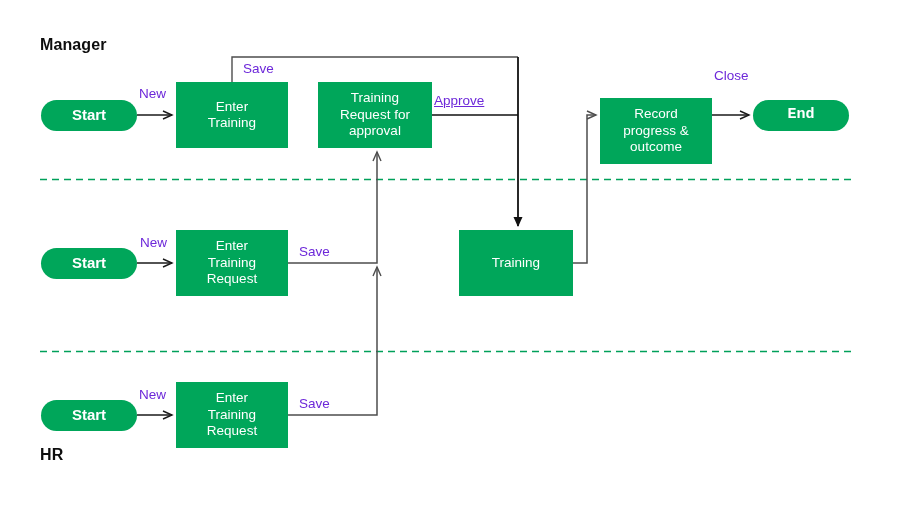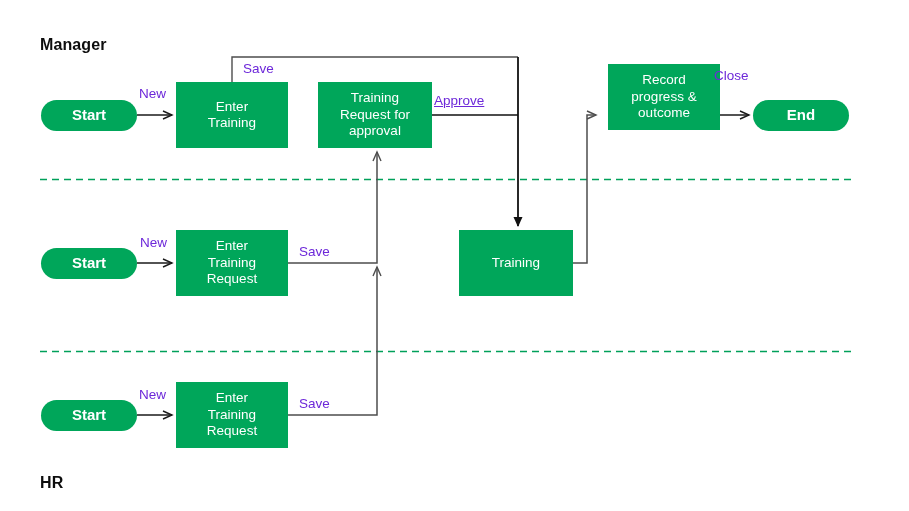--- a/index.html
+++ b/index.html
@@ -96,31 +96,31 @@
     <line x1="137" y1="263" x2="172" y2="263" stroke="#1a1a1a" stroke-width="1.4" marker-end="url(#ah-open)"></line>
 
     <path d="M288,263 L377,263 L377,152" fill="none" stroke="#4d4d4d" stroke-width="1.5" marker-end="url(#ah-open-up)"></path>
 
     <line x1="137" y1="415" x2="172" y2="415" stroke="#1a1a1a" stroke-width="1.4" marker-end="url(#ah-open)"></line>
 
     <path d="M288,415 L377,415 L377,267" fill="none" stroke="#4d4d4d" stroke-width="1.5" marker-end="url(#ah-open-up)"></path>
   </svg>
 
   <div class="lane-title" style="left:40px; top:36px;">Manager</div>
-  <div class="lane-title" style="left:40px; top:474px;">HR</div>
+  <div class="lane-title" style="left:40px; top:446px;">HR</div>
 
   <div class="node terminator" style="left:41px; top:100px; width:96px; height:31px;">Start</div>
 
   <div class="node process" style="left:176px; top:82px; width:112px; height:66px;">Enter<br>Training</div>
 
   <div class="node process" style="left:318px; top:82px; width:114px; height:66px;">Training<br>Request for<br>approval</div>
 
-  <div class="node process" style="left:600px; top:64px; width:112px; height:66px;margin-left:8px;">Record<br>progress &amp;<br>outcome</div>
+  <div class="node process" style="left:600px; top:98px; width:112px; height:66px;">Record<br>progress &amp;<br>outcome</div>
 
-  <div class="node terminator" style="left:753px; top:100px; width:96px; height:31px;">End</div>
+  <div class="node terminator" style="left:753px; top:100px; width:96px; height:31px;font-family:Liberation Mono, monospace;">End</div>
 
   <div class="node terminator" style="left:41px; top:248px; width:96px; height:31px;">Start</div>
 
   <div class="node process" style="left:176px; top:230px; width:112px; height:66px;">Enter<br>Training<br>Request</div>
 
   <div class="node process" style="left:459px; top:230px; width:114px; height:66px;">Training</div>
 
   <div class="node terminator" style="left:41px; top:400px; width:96px; height:31px;">Start</div>
 
   <div class="node process" style="left:176px; top:382px; width:112px; height:66px;">Enter<br>Training<br>Request</div>

